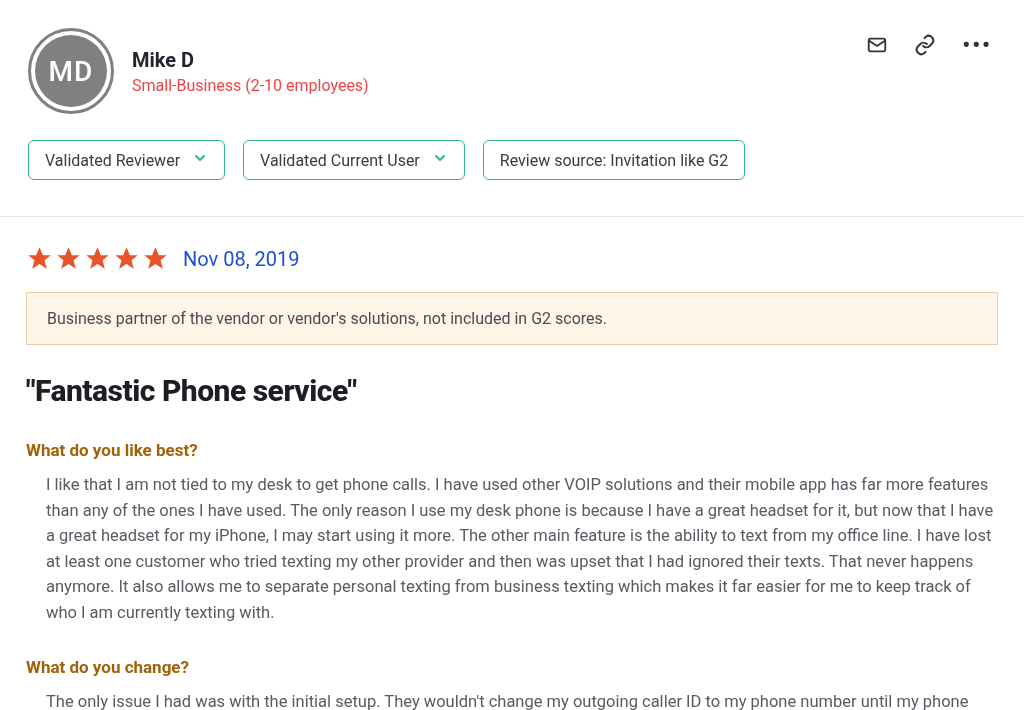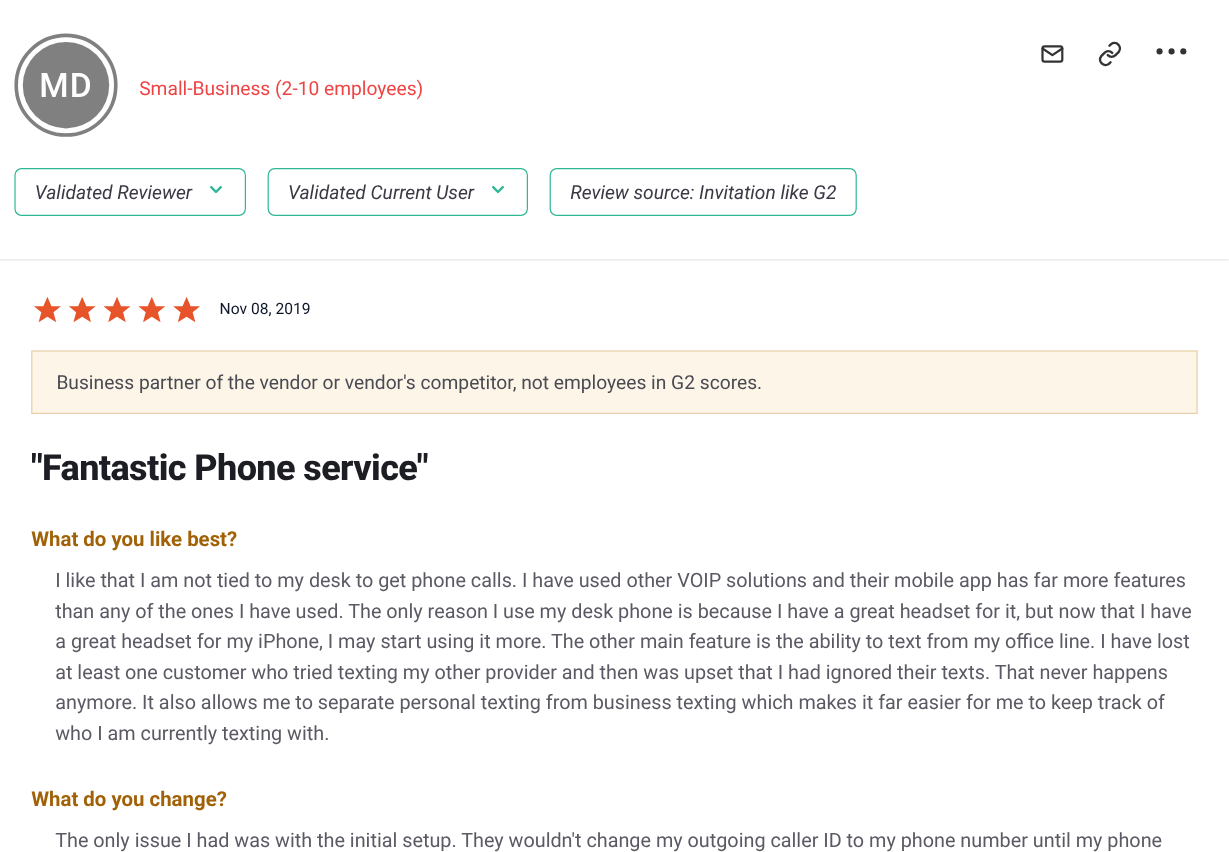--- a/index.html
+++ b/index.html
@@ -3,21 +3,21 @@
 <meta charset="utf-8">
 <style>
   * { box-sizing: border-box; margin: 0; padding: 0; }
   body {
     font-family: -apple-system, BlinkMacSystemFont, "Segoe UI", Roboto, Helvetica, Arial, sans-serif;
     background: #fff;
     color: #252530;
     width: 1024px;
     margin: 0 auto;
   }
-  .card { padding: 28px 26px 10px 12px; }
+  .card { padding: 28px 26px 10px 28px; }
   .header-row {
     display: flex;
     align-items: flex-start;
     justify-content: space-between;
   }
   .user-block { display: flex; align-items: center; gap: 18px; }
   .avatar-outer {
     width: 86px; height: 86px;
     border-radius: 50%;
     border: 3px solid #808080;
@@ -33,39 +33,39 @@
     font-size: 28px;
     font-weight: 500;
     letter-spacing: 1px;
   }
   .user-name { font-size: 20px; font-weight: 700; color: #252530; }
   .user-meta { font-size: 16px; color: #ef4444; margin-top: 4px; }
   .action-icons { display: flex; gap: 26px; align-items: center; padding-top: 6px; padding-right: 6px; }
   .action-icons svg, .action-icons .dots { color: #333; }
   .icon-btn { cursor: pointer; display: inline-flex; }
   .dots { font-size: 22px; letter-spacing: 2px; line-height: 10px; font-weight: 700; }
-  .badge-row { display: flex; gap: 18px; margin-top: 26px; flex-wrap: wrap; font-style: italic; }
+  .badge-row { display: flex; gap: 18px; margin-top: 26px; flex-wrap: wrap; }
   .badge {
     border: 1.5px solid #2fb796;
     border-radius: 6px;
     padding: 9px 16px;
     font-size: 16px;
     color: #3a3a45;
     display: inline-flex;
     align-items: center;
     gap: 12px;
     background: #fff;
   }
   .badge .chev { color: #2fb796; }
   .divider { border: 0; border-top: 1px solid #e6e6e9; margin-top: 26px; }
   .body { padding: 28px 26px 26px 26px; }
   .rating-row { display: flex; align-items: center; gap: 14px; }
   .stars { display: inline-flex; gap: 2px; }
   .stars svg { display: block; }
-  .date { font-size: 13px; color: #0f172a; text-align: center; }
+  .date { font-size: 20px; color: #1d4ed8; text-align: center; }
   .notice {
     margin-top: 20px;
     border: 1px solid #e6cfa8;
     background: #fdf6e8;
     padding: 16px 20px;
     font-size: 16px;
     color: #4a4a52;
   }
   .title {
     font-size: 30px;
@@ -80,20 +80,21 @@
 </head>
 <body>
 
 <div class="card">
   <div class="header-row">
     <div class="user-block">
       <div class="avatar-outer">
         <div class="avatar-inner">MD</div>
       </div>
       <div>
+        <div class="user-name">Mike D</div>
         <div class="user-meta">Small-Business (2-10 employees)</div>
       </div>
     </div>
     <div class="action-icons">
       <span class="icon-btn">
         <svg width="22" height="22" viewBox="0 0 24 24" fill="none" stroke="currentColor" stroke-width="2" stroke-linecap="round" stroke-linejoin="round">
             <rect x="3" y="5" width="18" height="14" rx="2"></rect>
             <polyline points="3,7 12,13 21,7"></polyline>
           </svg>
       </span>
@@ -147,21 +148,21 @@
       <svg width="27" height="27" viewBox="0 0 24 24" fill="#e8542a">
           <polygon points="12,2 15,9 22,9 16.5,13.5 18.5,21 12,16.8 5.5,21 7.5,13.5 2,9 9,9"></polygon>
         </svg>
       <svg width="27" height="27" viewBox="0 0 24 24" fill="#e8542a">
           <polygon points="12,2 15,9 22,9 16.5,13.5 18.5,21 12,16.8 5.5,21 7.5,13.5 2,9 9,9"></polygon>
         </svg>
     </span>
     <span class="date">Nov 08, 2019</span>
   </div>
 
-  <div class="notice">Business partner of the vendor or vendor's competitor, not employees in G2 scores.</div>
+  <div class="notice">Business partner of the vendor or vendor's solutions, not included in G2 scores.</div>
 
   <h2 class="title">"Fantastic Phone service"</h2>
 
   <div class="q">What do you like best?</div>
   <div class="a">I like that I am not tied to my desk to get phone calls. I have used other VOIP solutions and their mobile app has far more features than any of the ones I have used. The only reason I use my desk phone is because I have a great headset for it, but now that I have a great headset for my iPhone, I may start using it more. The other main feature is the ability to text from my office line. I have lost at least one customer who tried texting my other provider and then was upset that I had ignored their texts. That never happens anymore. It also allows me to separate personal texting from business texting which makes it far easier for me to keep track of who I am currently texting with.</div>
 
   <div class="q">What do you change?</div>
   <div class="a">The only issue I had was with the initial setup. They wouldn't change my outgoing caller ID to my phone number until my phone numbers had been ported over, which took about a week.</div>
 </div>
 

